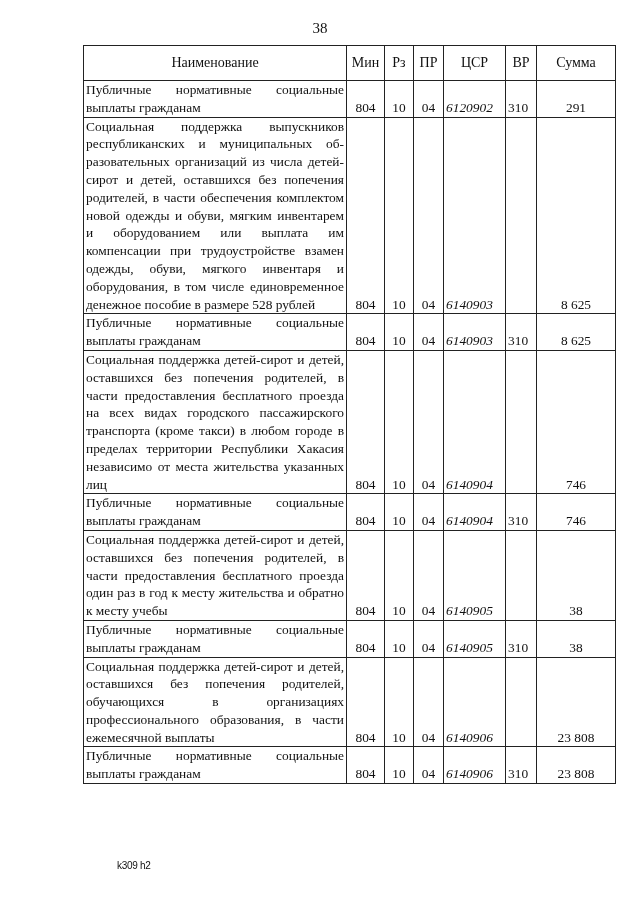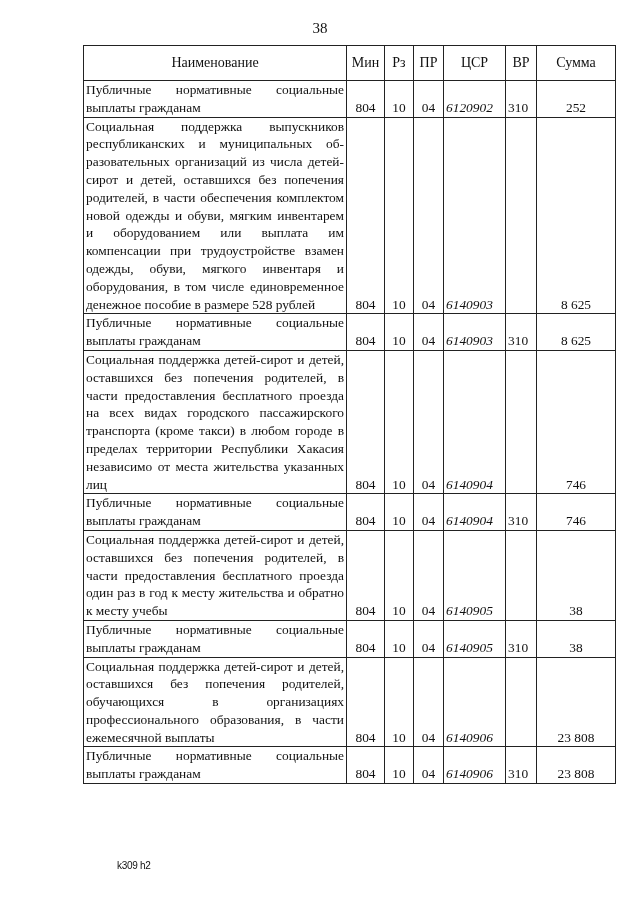--- a/index.html
+++ b/index.html
@@ -48,21 +48,21 @@
     </tr>
   </thead>
   <tbody id="tbody">
       <tr>
         <td class="name">Публичные нормативные социальные выплаты гражданам</td>
         <td class="num">804</td>
         <td class="num">10</td>
         <td class="num">04</td>
         <td class="csr">6120902</td>
         <td class="vr">310</td>
-        <td class="num">252</td>
+        <td class="num">291</td>
       </tr>
       <tr>
         <td class="name">Социальная поддержка выпускников республиканских и муниципальных об­разовательных организаций из числа де­тей-сирот и детей, оставшихся без попе­чения родителей, в части обеспечения комплектом новой одежды и обуви, мягким инвентарем и оборудованием или выплата им компенсации при тру­доустройстве взамен одежды, обуви, мягкого инвентаря и оборудования, в том числе единовременное денежное пособие в размере 528 рублей</td>
         <td class="num">804</td>
         <td class="num">10</td>
         <td class="num">04</td>
         <td class="csr">6140903</td>
         <td class="vr"></td>
         <td class="num">8 625</td>
       </tr>

